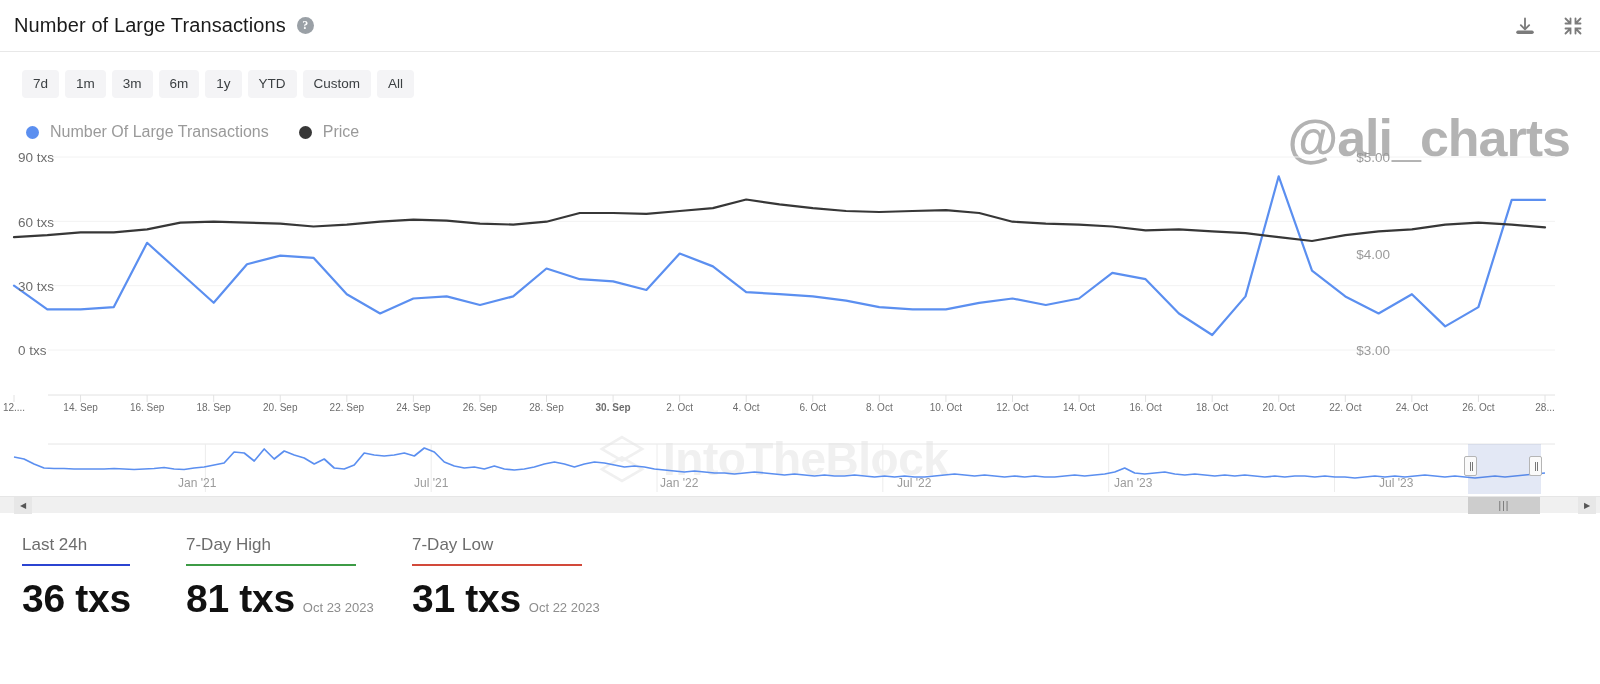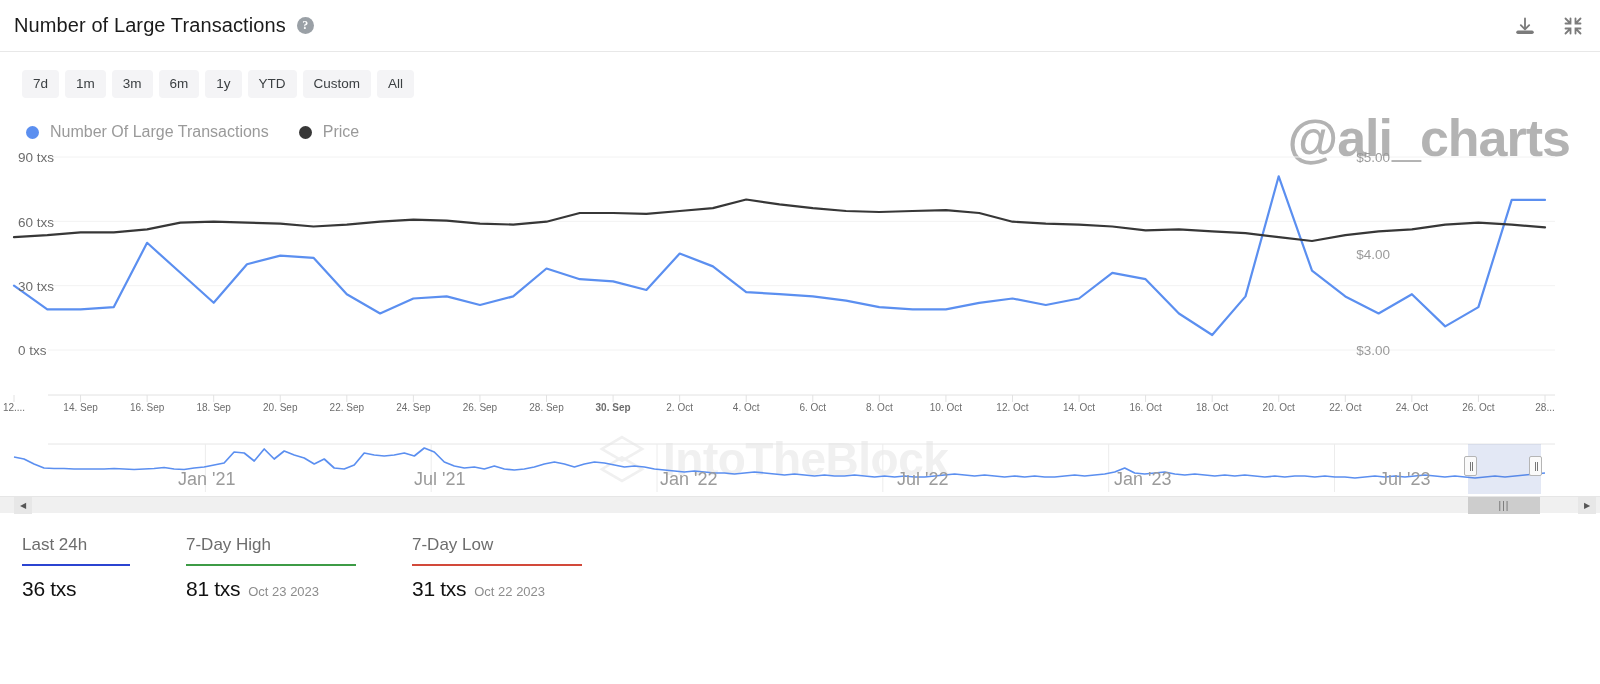--- a/index.html
+++ b/index.html
@@ -150,21 +150,21 @@
 
   
   .navigator {
     position: relative;
     width: 1600px;
     height: 60px;
     margin-top: 6px;
   }
   .nav-label {
     position: absolute;
-    font-size: 18px;
+    font-size: 12px;
     color: #9b9b9b;
     white-space: nowrap;
     user-select: none;
     bottom: 6px;
   }
   .nav-mask {
     position: absolute;
     top: 8px;
     height: 50px;
     background: rgba(80,110,190,0.16);
@@ -222,22 +222,22 @@
   .stat { margin-right: 56px; }
   .stat-label {
     font-size: 17px;
     color: #6d6d6d;
     margin-bottom: 9px;
     white-space: nowrap;
   }
   .stat-rule { height: 2px; width: 100%; margin-bottom: 11px; }
   .stat-value-row { display: flex; align-items: baseline; gap: 8px; }
   .stat-value {
-    font-size: 21px;
-    font-weight: 400;
+    font-size: 39px;
+    font-weight: 700;
     color: #111;
     white-space: nowrap;
     letter-spacing: -.3px;
   }
   .stat-date {
     font-size: 13px;
     color: #8d8d8d;
     white-space: nowrap;
   }
 </style>

